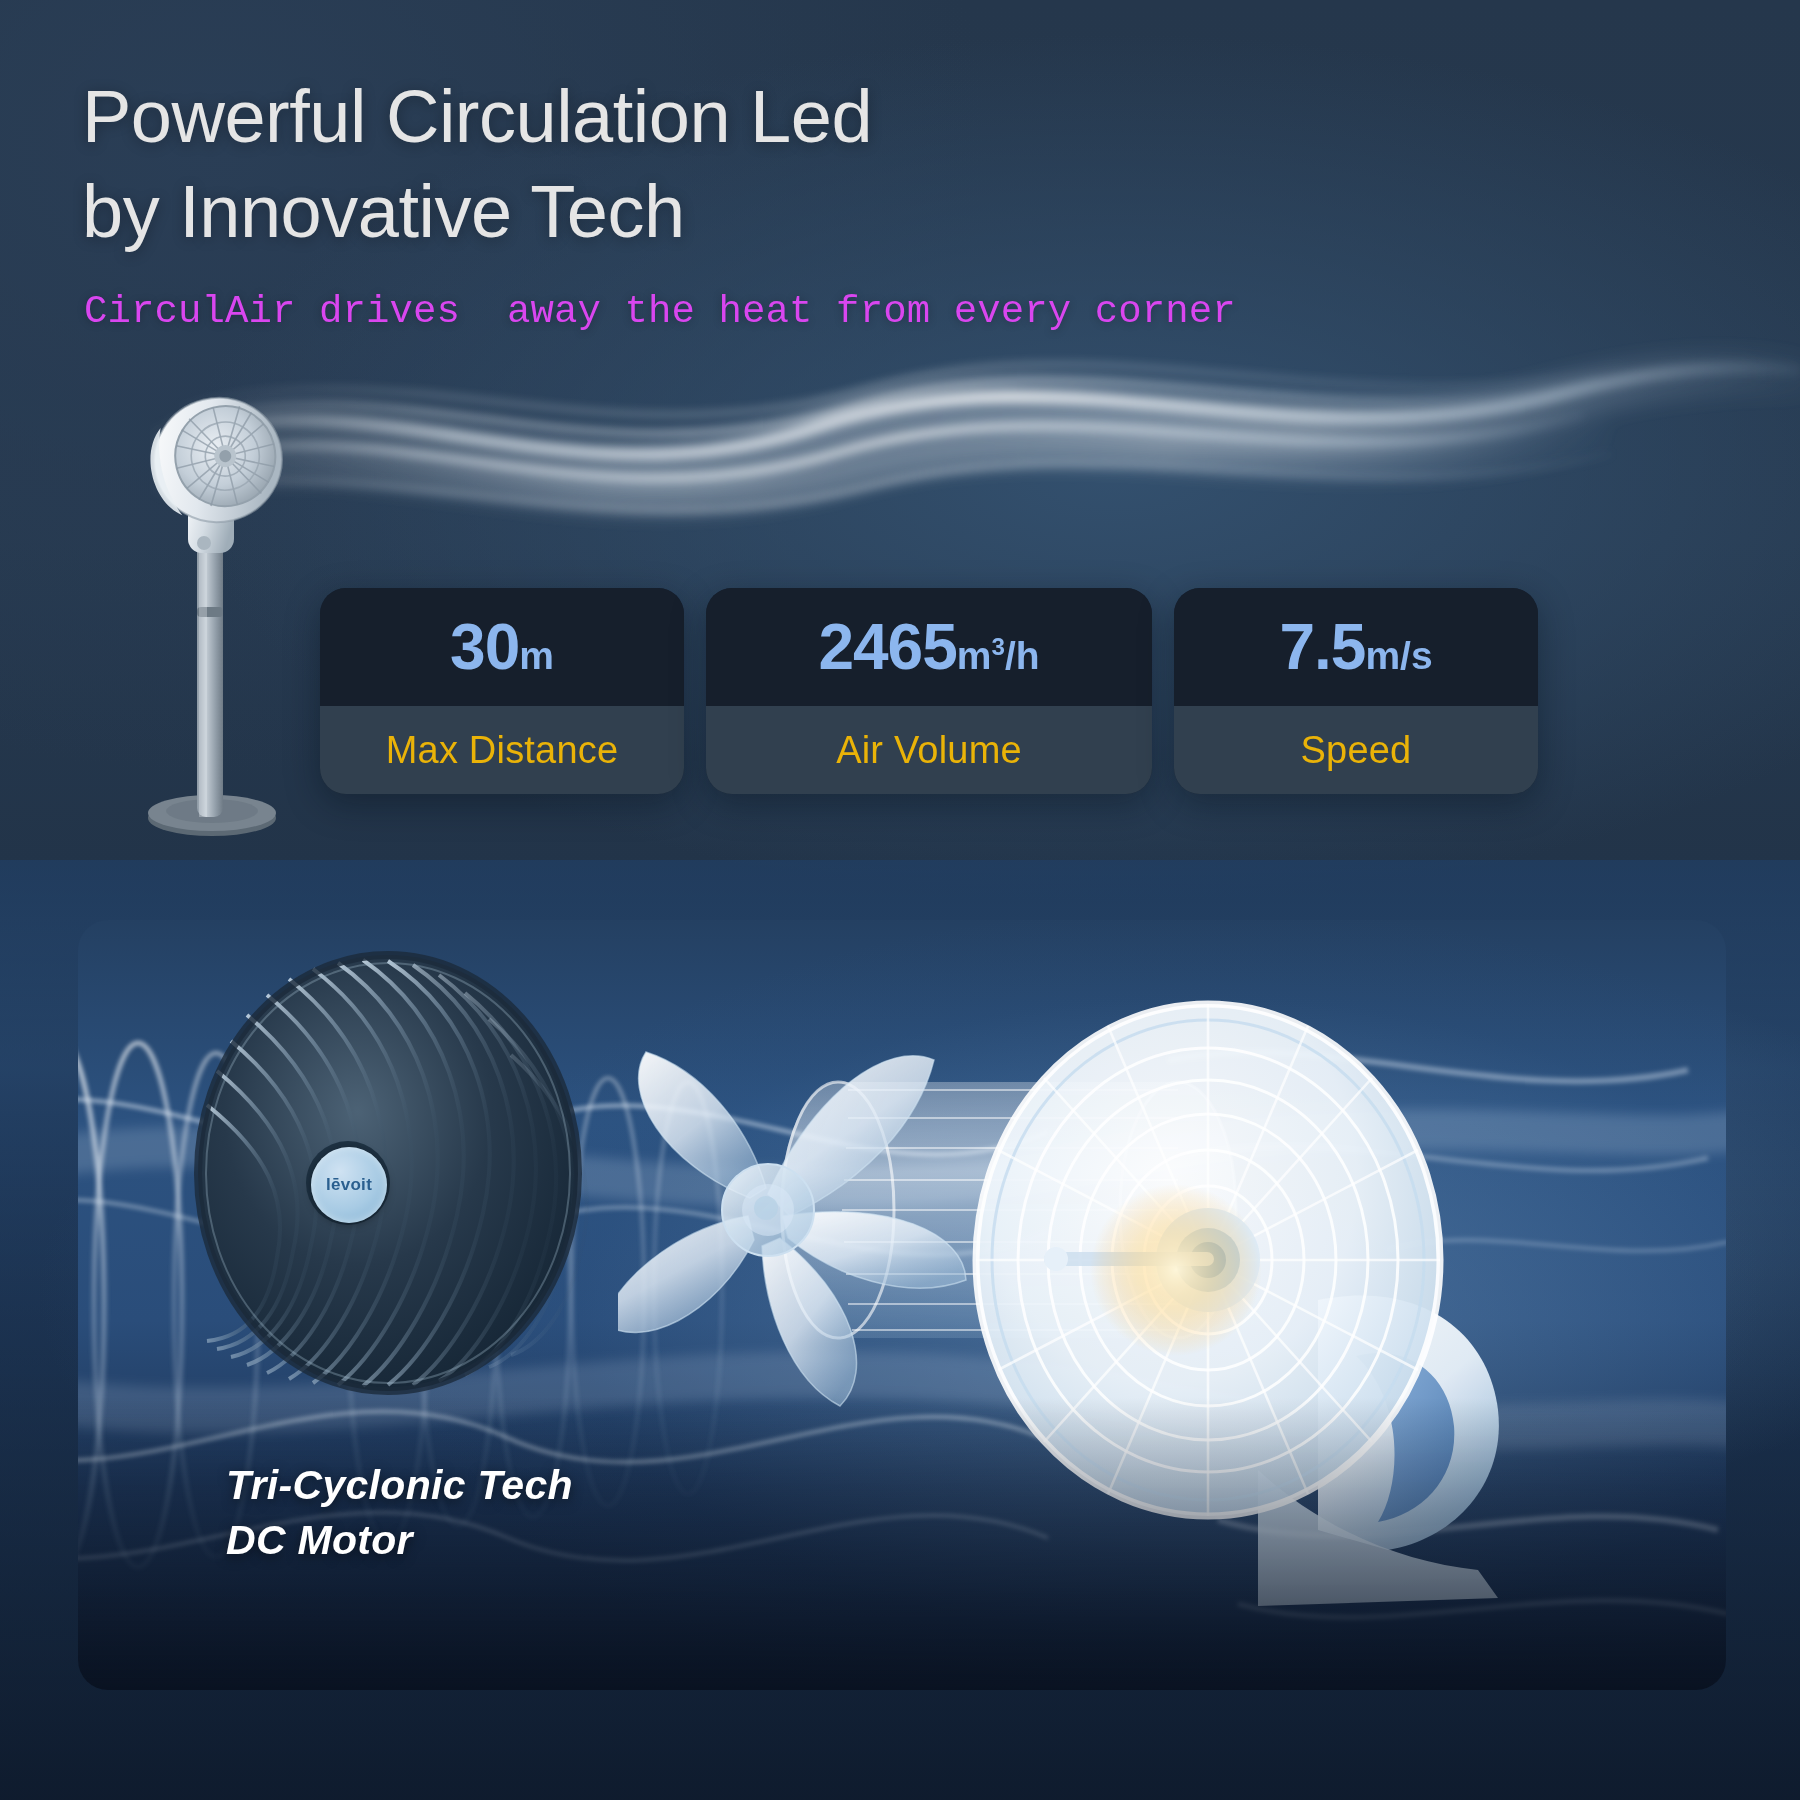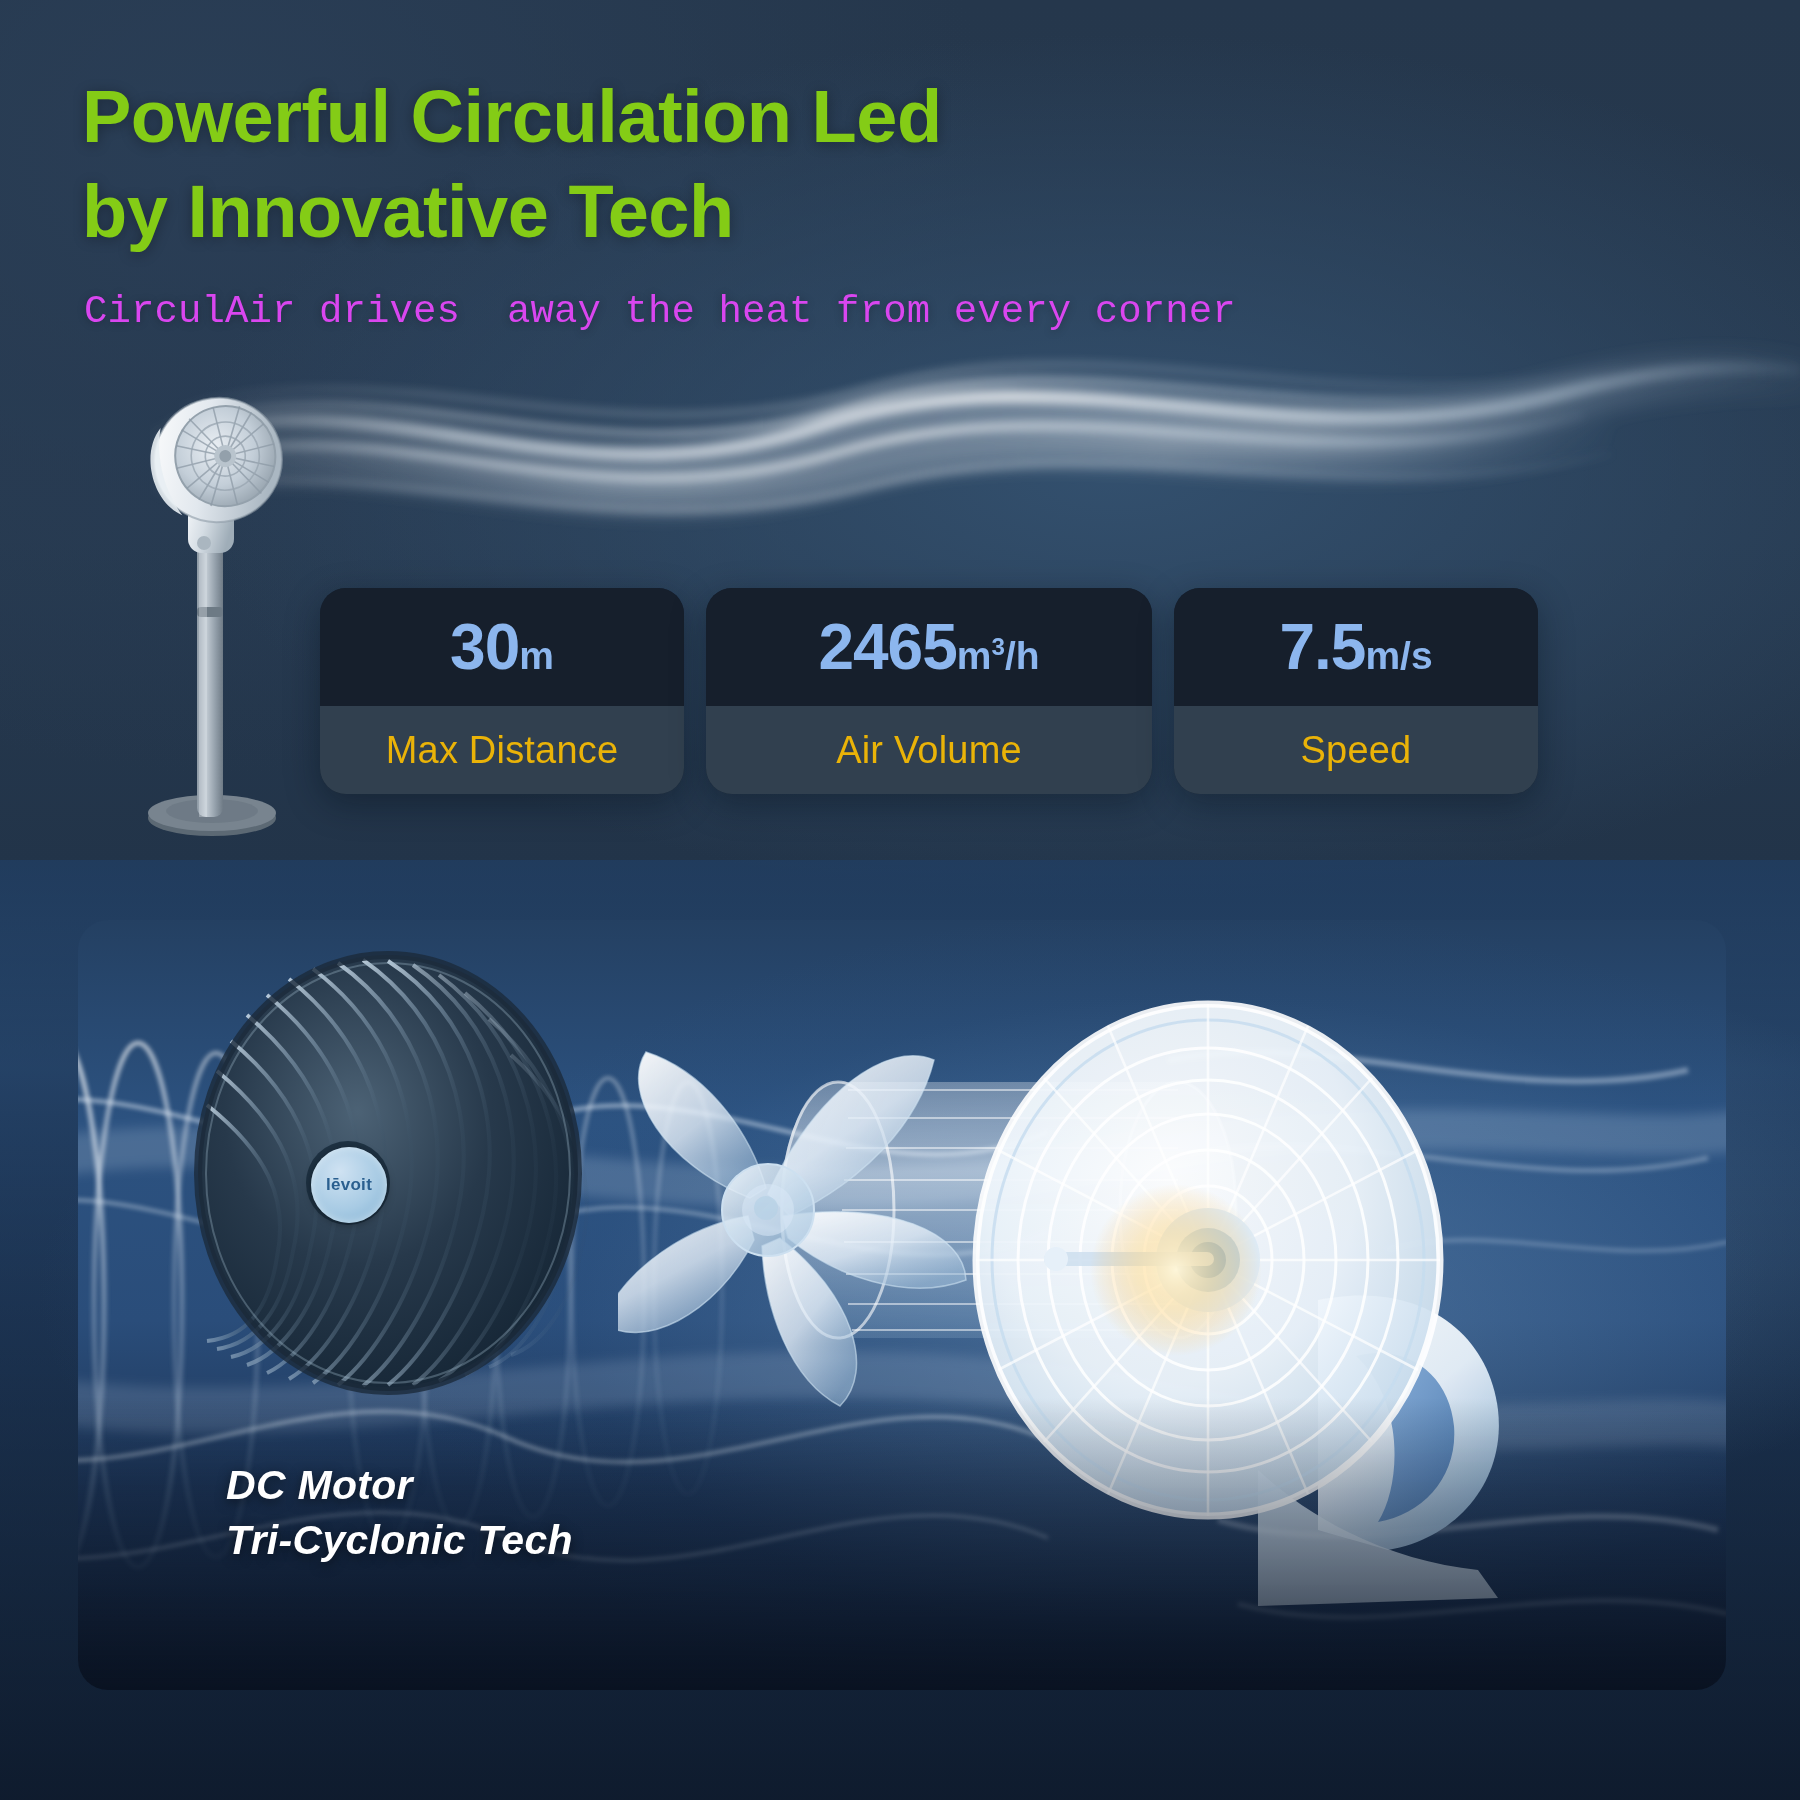--- a/index.html
+++ b/index.html
@@ -34,23 +34,23 @@
       radial-gradient(ellipse 900px 400px at 76% 40%, rgba(120,170,215,0.35) 0%, rgba(60,110,165,0) 70%),
       linear-gradient(180deg, rgba(32,64,104,0.65) 0%, rgba(46,86,134,0.55) 22%, rgba(40,76,122,0.35) 48%, rgba(20,38,62,0.5) 78%, rgba(14,26,44,0.85) 100%);
   }
 
   
   .headline {
     position: absolute;
     left: 82px;
     top: 70px;
     width: 1180px;
-    color: #84cc16;
+    color: #e5e5e5;
     font-size: 74px;
-    font-weight: bold;
+    font-weight: normal;
     line-height: 1.28;
     letter-spacing: -0.5px;
     text-shadow: 0 2px 14px rgba(0,0,0,0.32);
   }
   .headline .l2 { display: block; }
   .subtitle {
     position: absolute;
     left: 84px;
     top: 290px;
     color: #d946ef;
@@ -558,19 +558,19 @@
         <rect x="86" y="282" width="170" height="14" rx="7" fill="#cfe0ef" opacity="0.9"></rect>
         <circle cx="98" cy="289" r="12" fill="#e6f0f9"></circle>
 
         <circle cx="218" cy="300" r="86" fill="url(#glow)"></circle>
       </svg>
     </div>
 
     <div class="panel-vignette"></div>
 
     <div class="panel-caption">
+      <span>Tri-Cyclonic Tech</span>
       <span>DC Motor</span>
-      <span>Tri-Cyclonic Tech</span>
     </div>
 
   </div>
 
 </div>
 
 </body></html>

